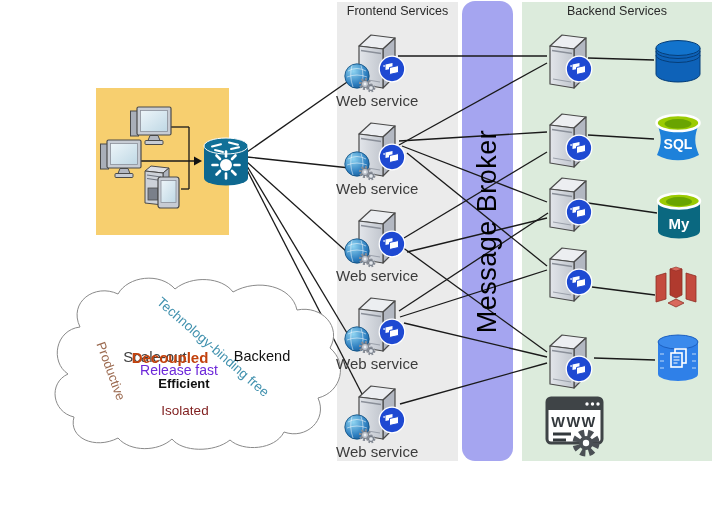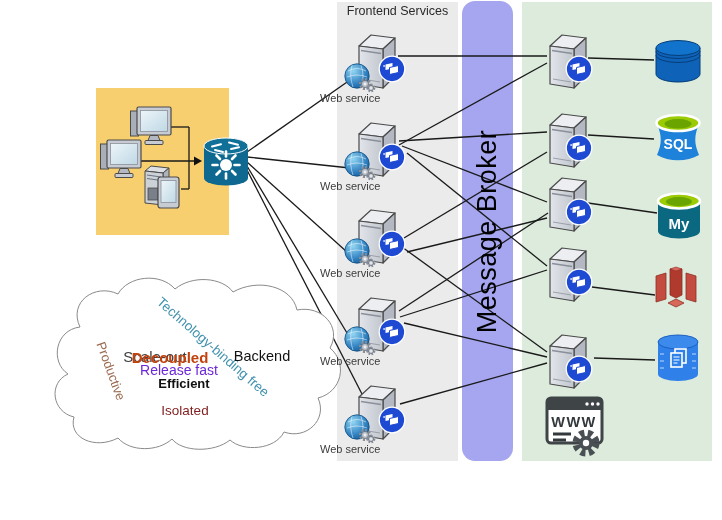--- a/index.html
+++ b/index.html
@@ -24,21 +24,21 @@
   .node{position:absolute;width:62px;height:62px}
   .node .srv{position:absolute;left:11px;top:0}
   .node .glb{position:absolute;left:-2px;top:29px}
   .node .app{position:absolute;left:32px;top:22px}
   .node.bs .srv{left:2px}
   .node.bs .app{left:19px}
   #fs1{left:346px;top:33px}#fs2{left:346px;top:121px}#fs3{left:346px;top:208px}
   #fs4{left:346px;top:296px}#fs5{left:346px;top:384px}
   #bs1{left:546px;top:33px}#bs2{left:546px;top:112px}#bs3{left:546px;top:176px}
   #bs4{left:546px;top:246px}#bs5{left:546px;top:333px}
-  .ws-label{position:absolute;left:320px;font-size:11px;color:#3C3C3C;white-space:nowrap}
+  .ws-label{position:absolute;left:336px;font-size:15px;color:#3C3C3C;white-space:nowrap}
   #wsl1{top:92px}#wsl2{top:180px}#wsl3{top:267px}#wsl4{top:355px}#wsl5{top:443px}
   .icon-abs{position:absolute}
   #router{left:202px;top:134px}
   #mon1{left:129px;top:106px}#mon2{left:99px;top:139px}
   #tower{left:143px;top:164px}#tablet{left:157px;top:176px}
   #db1{left:653px;top:38px}#db2{left:653px;top:111px}#db3{left:656px;top:189px}
   #db4{left:653px;top:263px}#db5{left:655px;top:332px}
   #www{left:545px;top:396px}
   
   .cw{position:absolute;white-space:nowrap;transform:translate(-50%,-50%);font-weight:500}
@@ -149,20 +149,21 @@
     <path fill="#FFFFFF" stroke="#8A8A8A" stroke-width="1" d="M 118 438 C 95 450, 68 438, 74 417 C 52 412, 48 383, 68 374
          C 50 362, 55 330, 80 327 C 68 302, 95 283, 118 294
          C 128 276, 160 272, 175 289 C 192 275, 222 277, 233 292
          C 258 278, 292 286, 297 310 C 322 305, 342 327, 330 348
          C 348 363, 342 392, 318 398 C 328 420, 306 440, 284 432
          C 275 450, 243 452, 230 440 C 214 453, 182 452, 172 439
          C 158 452, 130 452, 118 438 Z"></path>
   </svg>
 
   <div class="col-title" id="t-frontend">Frontend Services</div>
+  <div class="col-title" id="t-backend">Backend Services</div>
   <div class="broker-label">
     <span>Message Broker</span>
   </div>
 
   <svg class="icon-abs" id="mon1" width="44" height="42">
       <use href="#sym-monitor" width="44" height="42"></use>
     </svg>
   <svg class="icon-abs" id="mon2" width="44" height="42">
       <use href="#sym-monitor" width="44" height="42"></use>
     </svg>

